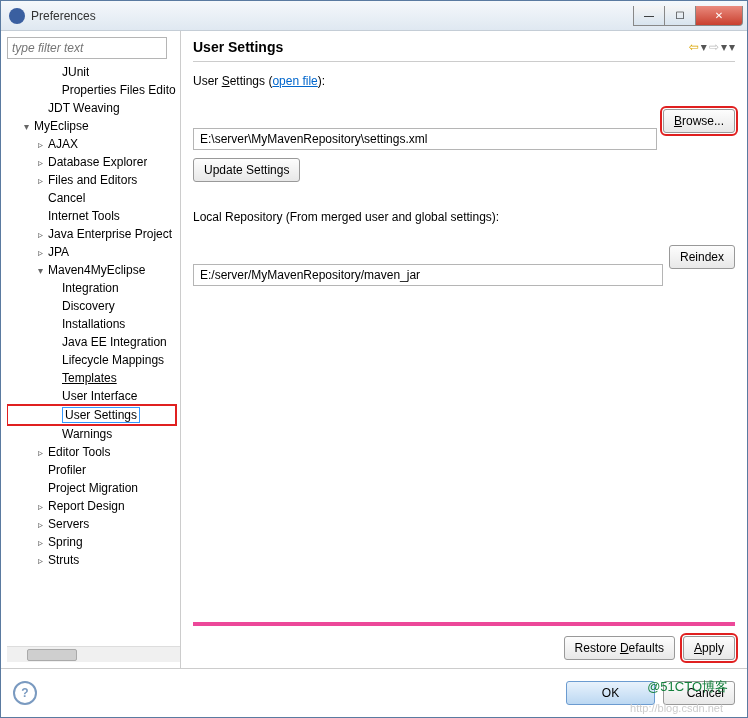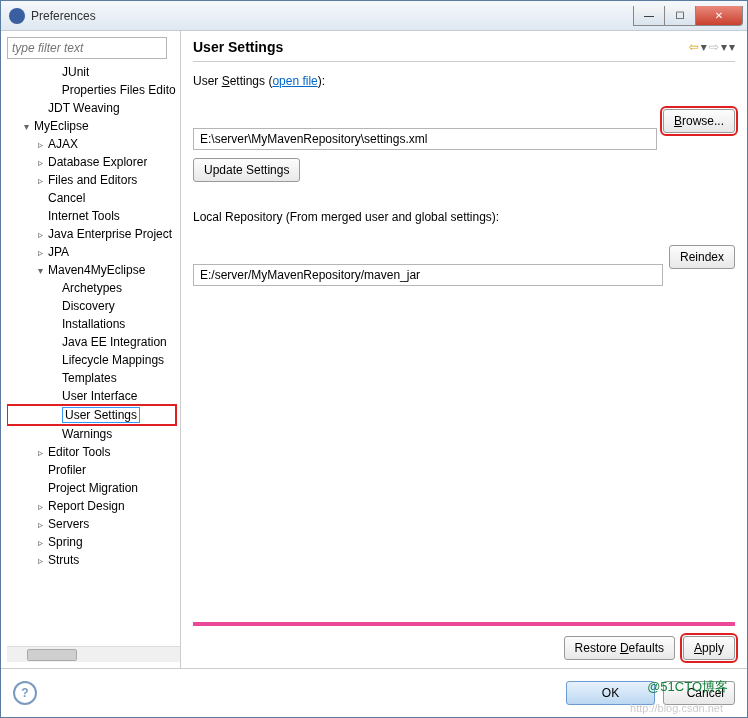--- a/index.html
+++ b/index.html
@@ -118,39 +118,39 @@
                 <div class="tree-item" style="padding-left: 28px;">
                   <span class="tw">▹</span>
                   <span class="lbl">JPA</span>
                 </div>
                 <div class="tree-item" style="padding-left: 28px;">
                   <span class="tw">▾</span>
                   <span class="lbl">Maven4MyEclipse</span>
                 </div>
                 <div class="tree-item" style="padding-left: 42px;">
                   <span class="tw"></span>
-                  <span class="lbl">Archetypes</span>
+                  <span class="lbl">Integration</span>
                 </div>
                 <div class="tree-item" style="padding-left: 42px;">
                   <span class="tw"></span>
                   <span class="lbl">Discovery</span>
                 </div>
                 <div class="tree-item" style="padding-left: 42px;">
                   <span class="tw"></span>
                   <span class="lbl">Installations</span>
                 </div>
                 <div class="tree-item" style="padding-left: 42px;">
                   <span class="tw"></span>
                   <span class="lbl">Java EE Integration</span>
                 </div>
                 <div class="tree-item" style="padding-left: 42px;">
                   <span class="tw"></span>
                   <span class="lbl">Lifecycle Mappings</span>
                 </div>
-                <div class="tree-item" style="padding-left: 42px;">
+                <div class="tree-item" style="padding-left: 42px; text-decoration: underline;">
                   <span class="tw"></span>
                   <span class="lbl">Templates</span>
                 </div>
                 <div class="tree-item" style="padding-left: 42px;">
                   <span class="tw"></span>
                   <span class="lbl">User Interface</span>
                 </div>
                 <div class="tree-item sel selbox" style="padding-left: 42px;">
                   <span class="tw"></span>
                   <span class="lbl">User Settings</span>

